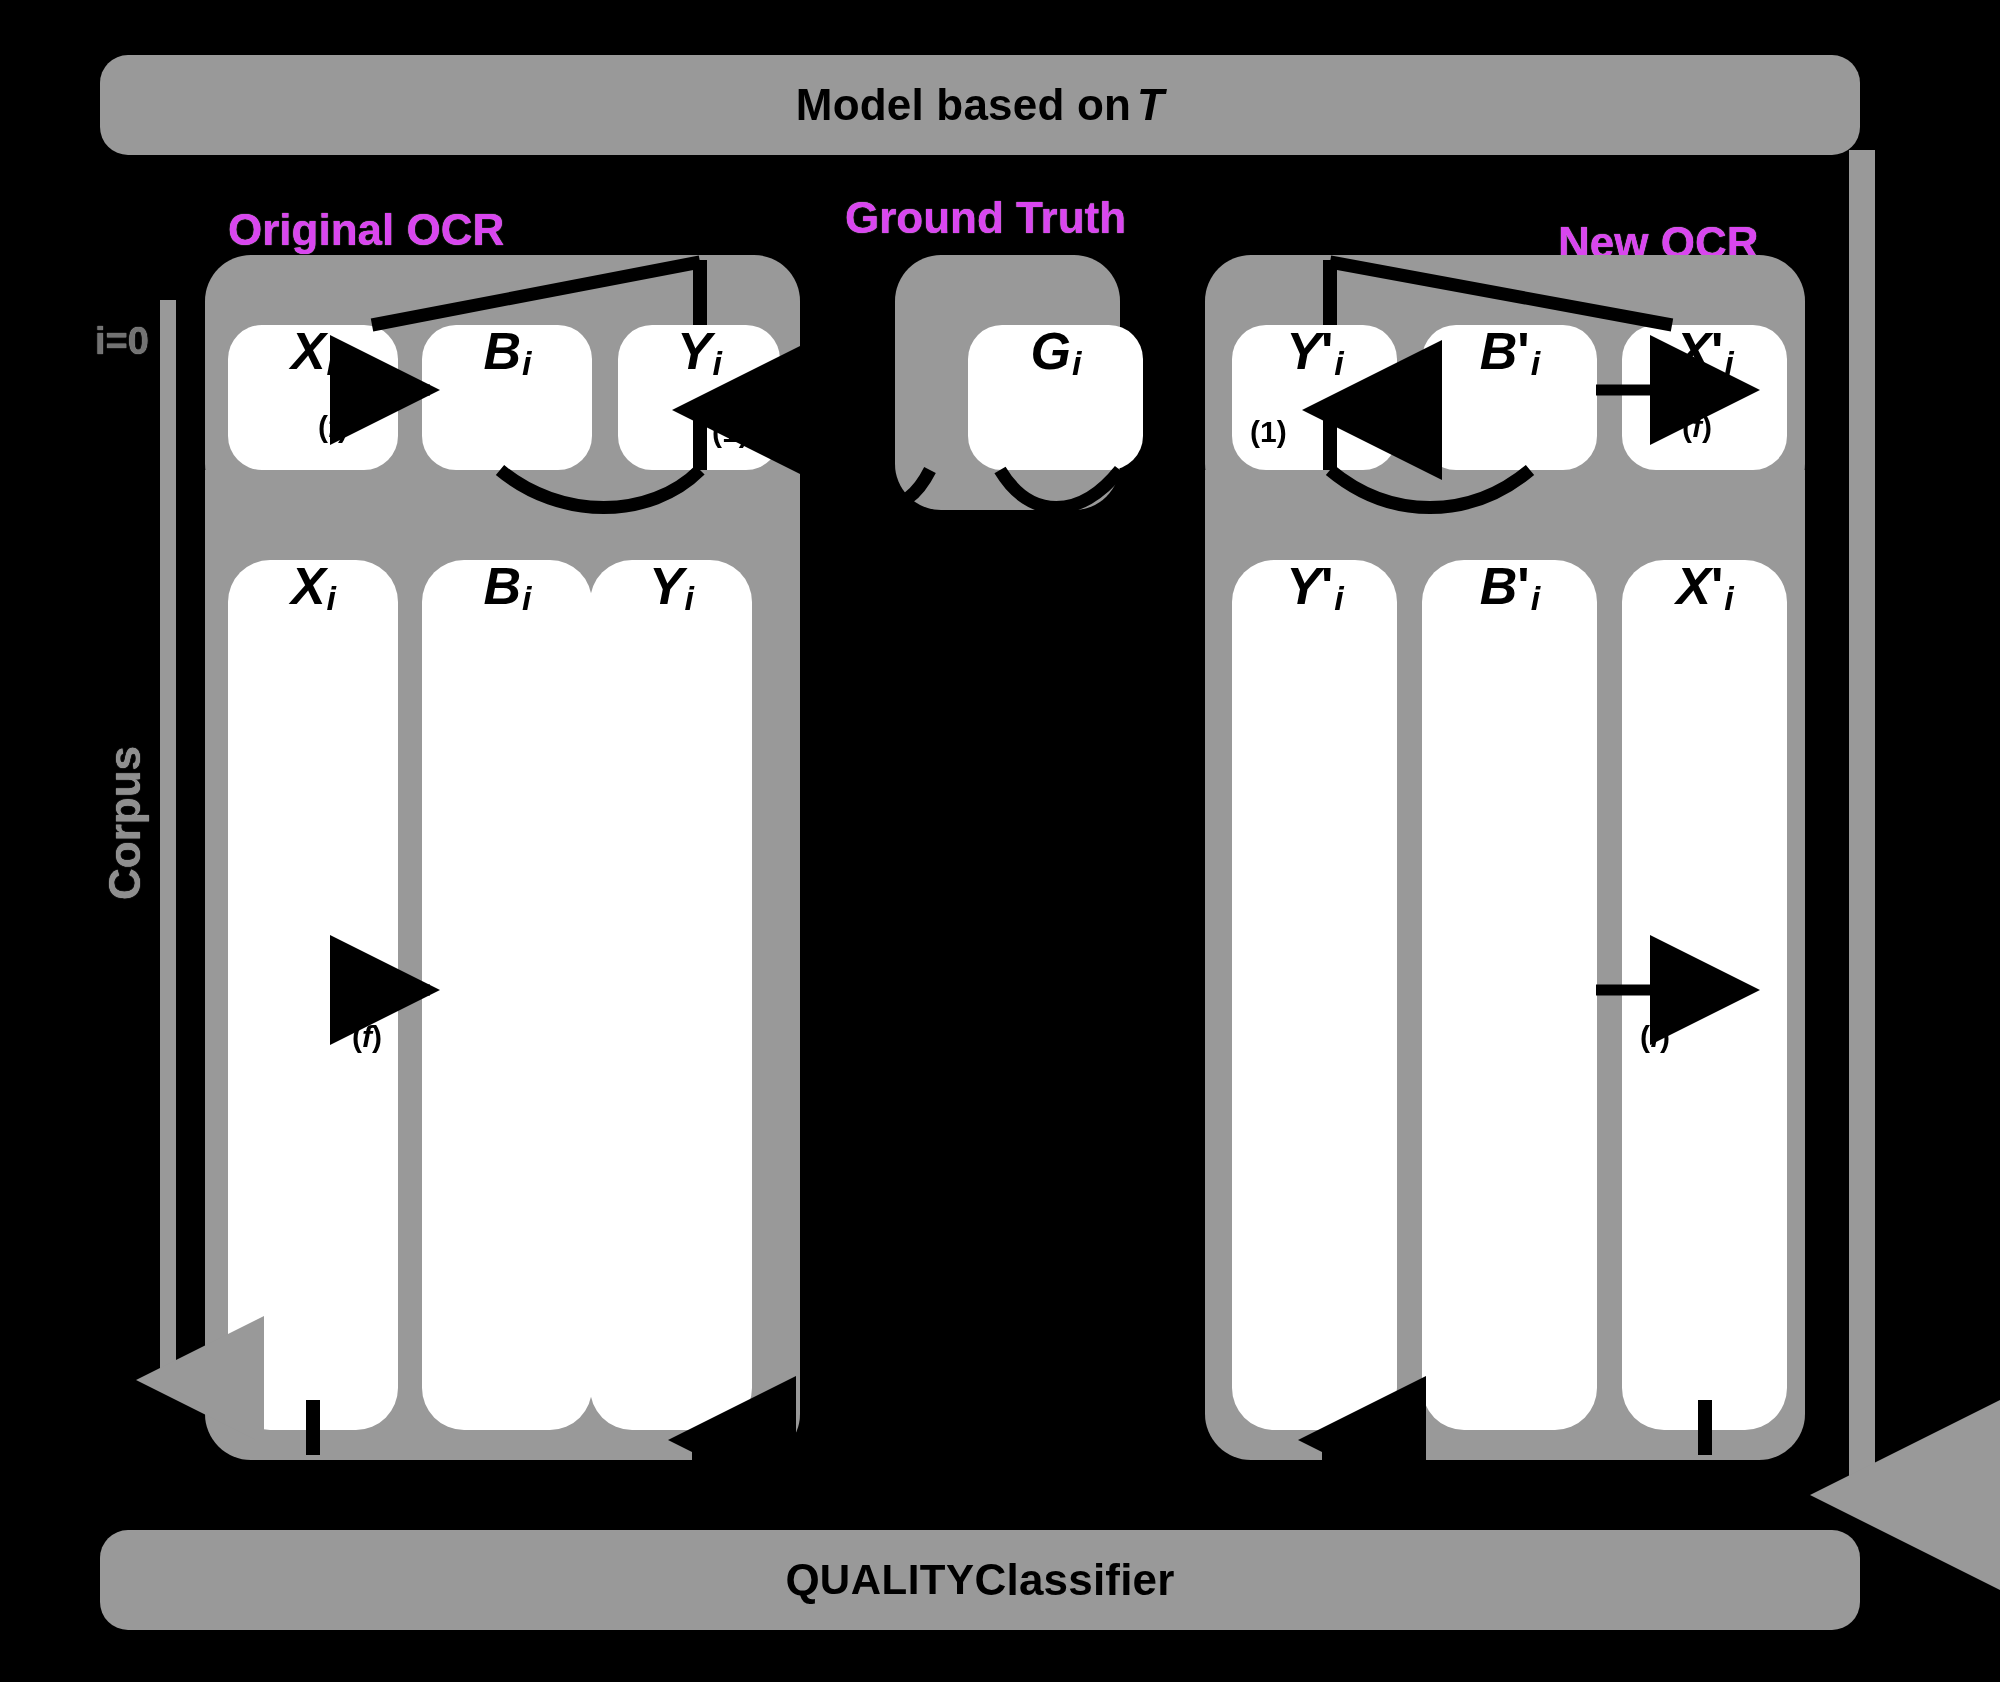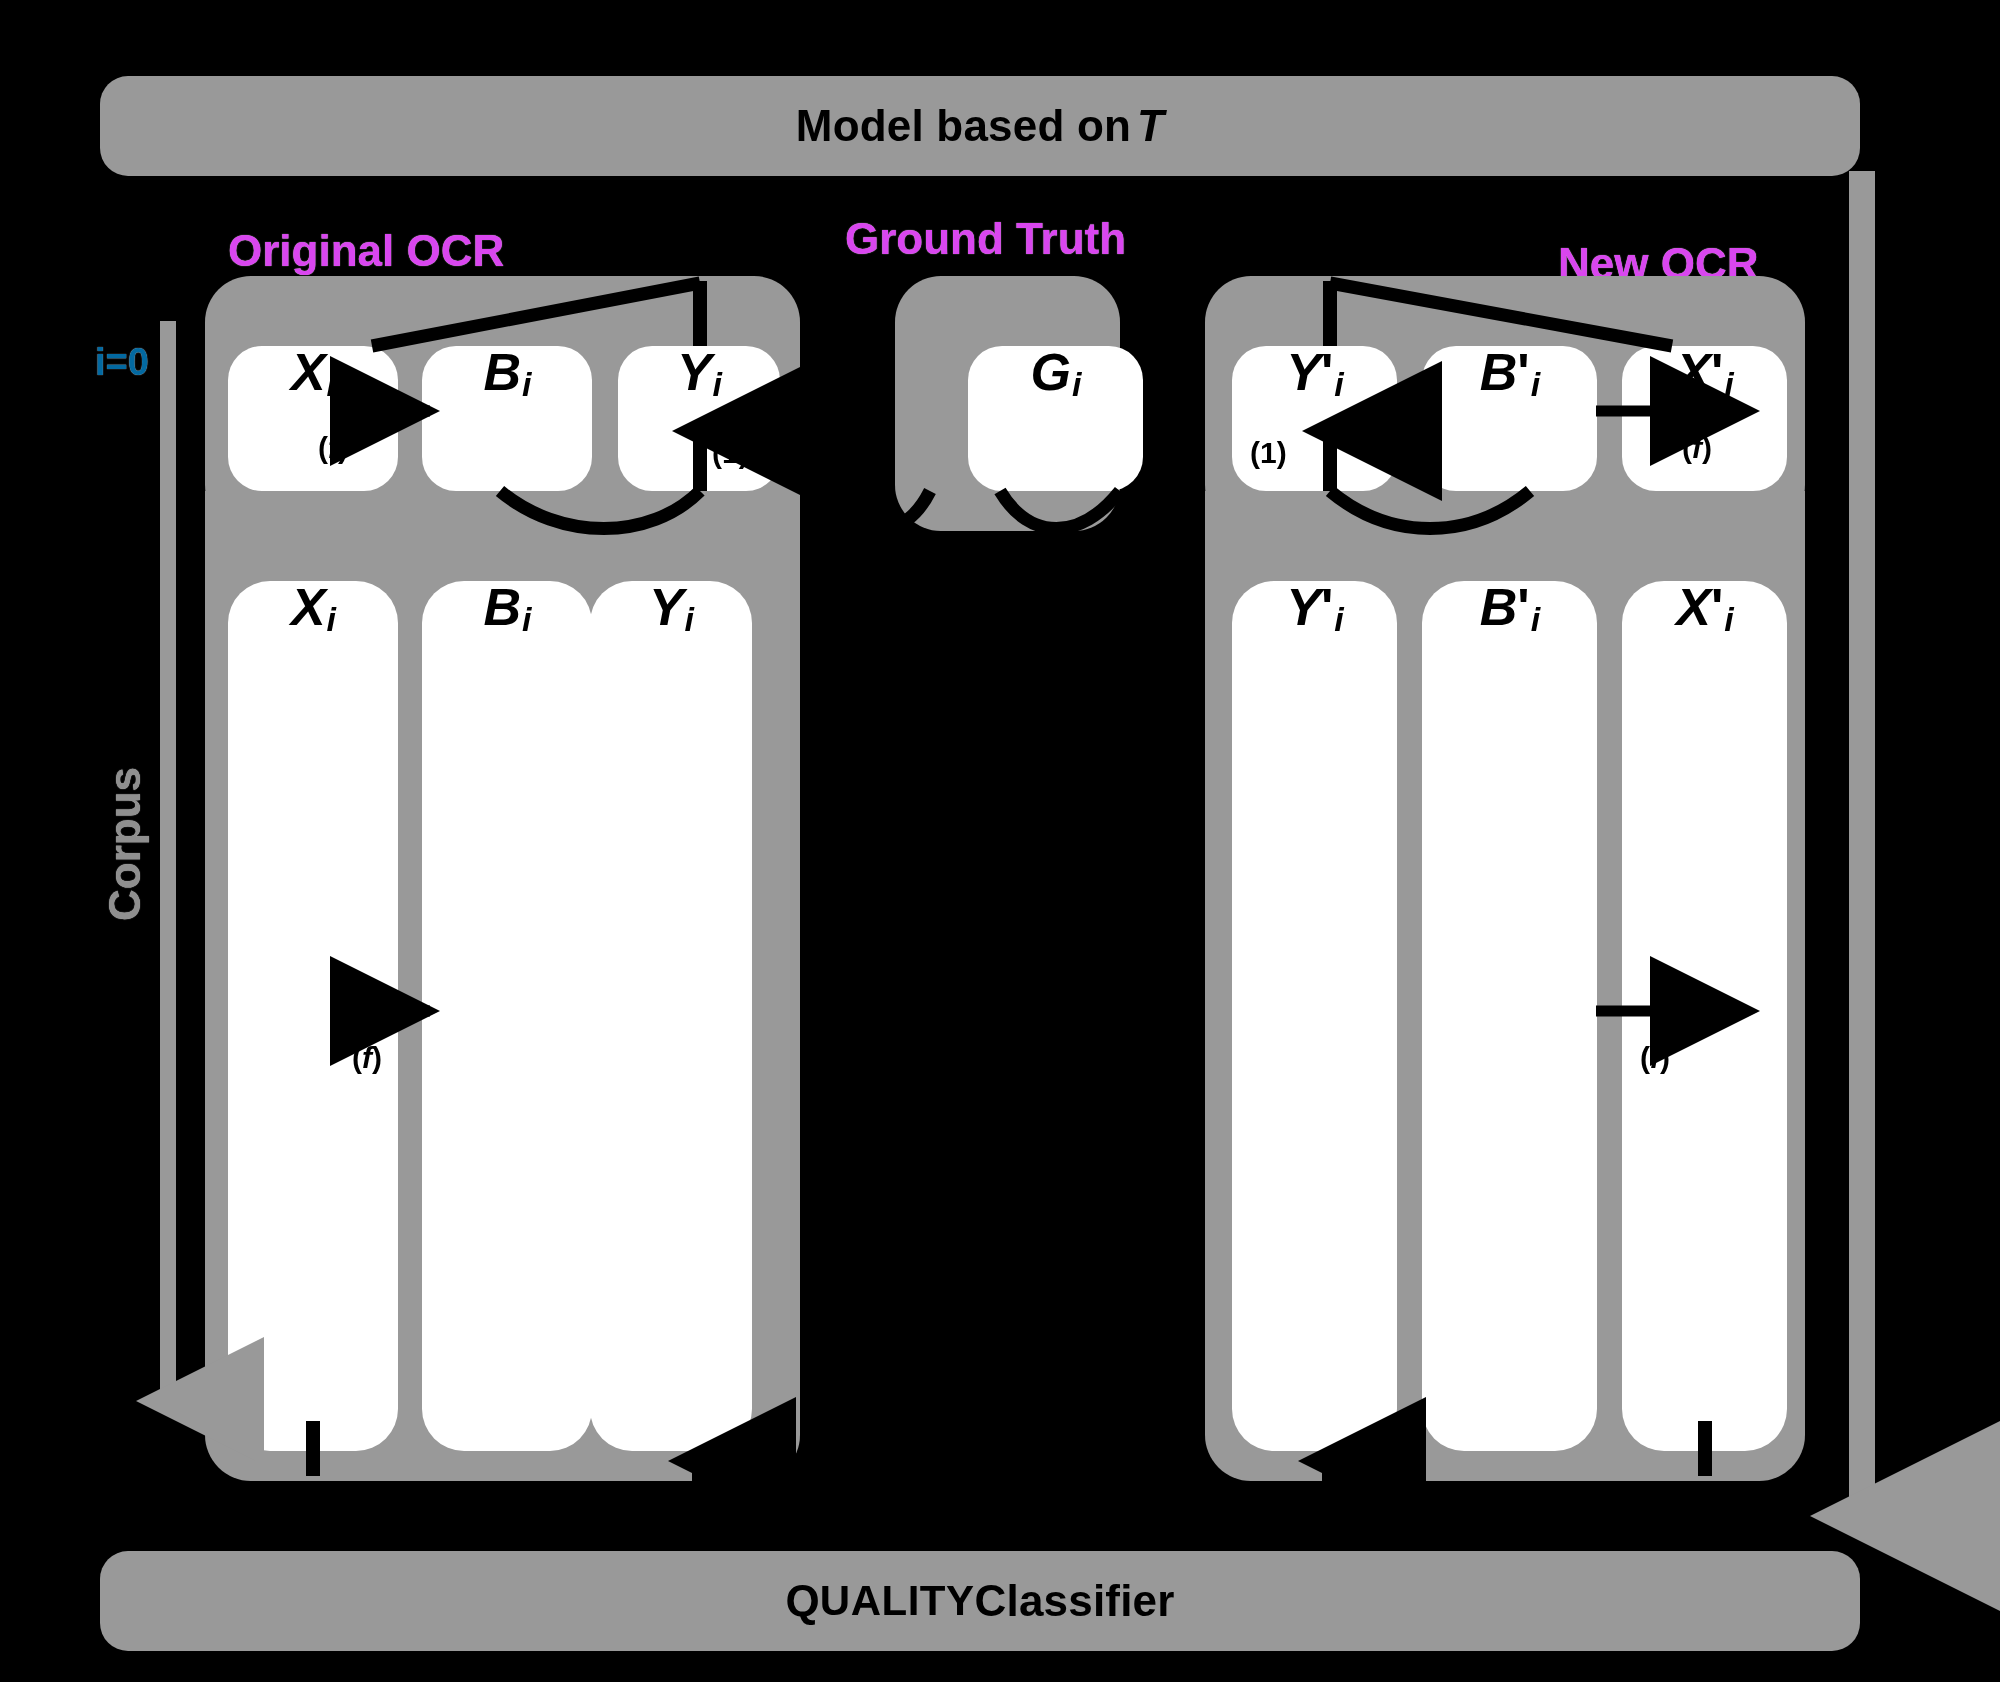--- a/index.html
+++ b/index.html
@@ -1,19 +1,19 @@
 <!DOCTYPE html>
 <html><head>
 <meta charset="utf-8">
 <style>
   html,body{margin:0;padding:0;background:#000;}
   body{width:2000px;height:1682px;position:relative;overflow:hidden;
        font-family:"Liberation Sans",sans-serif;}
 
-  .canvas{position:absolute;left:0;top:0;width:2000px;height:1600px;background:#000;margin-top:21px;}
+  .canvas{position:absolute;left:0;top:0;width:2000px;height:1600px;background:#000;}
 
   
   .banner{position:absolute;background:#999999;border-radius:28px;
           display:flex;align-items:center;justify-content:center;
           color:#000;font-weight:bold;letter-spacing:.2px;}
   #top-banner{left:100px;top:55px;width:1760px;height:100px;font-size:44px;}
   #bottom-banner{left:100px;top:1530px;width:1760px;height:100px;font-size:44px;}
   .italic-T{font-style:italic;padding-left:6px;}
   .smallcaps-q{font-size:44px;}
   .smallcaps-rest{font-size:42px;letter-spacing:.5px;}
@@ -62,21 +62,21 @@
   #cell-bp-body{left:1422px;width:175px;}
   #cell-xp-body{left:1622px;width:165px;}
 
   
   .section-label{position:absolute;color:#d946ef;font-weight:bold;font-size:44px;
                  text-shadow:0 0 1px #d8d8d8;}
   #lbl-original{left:228px;top:205px;}
   #lbl-gt{left:845px;top:193px;}
   #lbl-new{left:1558px;top:218px;}
 
-  #lbl-i0{position:absolute;left:95px;top:320px;color:#0369a1;font-weight:bold;font-size:38px;
+  #lbl-i0{position:absolute;left:95px;top:320px;color:#737373;font-weight:bold;font-size:38px;
           text-shadow:0 0 1px #d8d8d8;}
   #lbl-corpus{position:absolute;left:100px;top:900px;color:#8f8f8f;font-weight:bold;font-size:44px;
               transform:rotate(-90deg);transform-origin:left top;white-space:nowrap;
               text-shadow:0 0 1px #d8d8d8;}
 
   
   .annot{position:absolute;color:#000;font-weight:bold;font-size:30px;font-style:normal;}
   .annot .fi{font-style:italic;}
 
   

